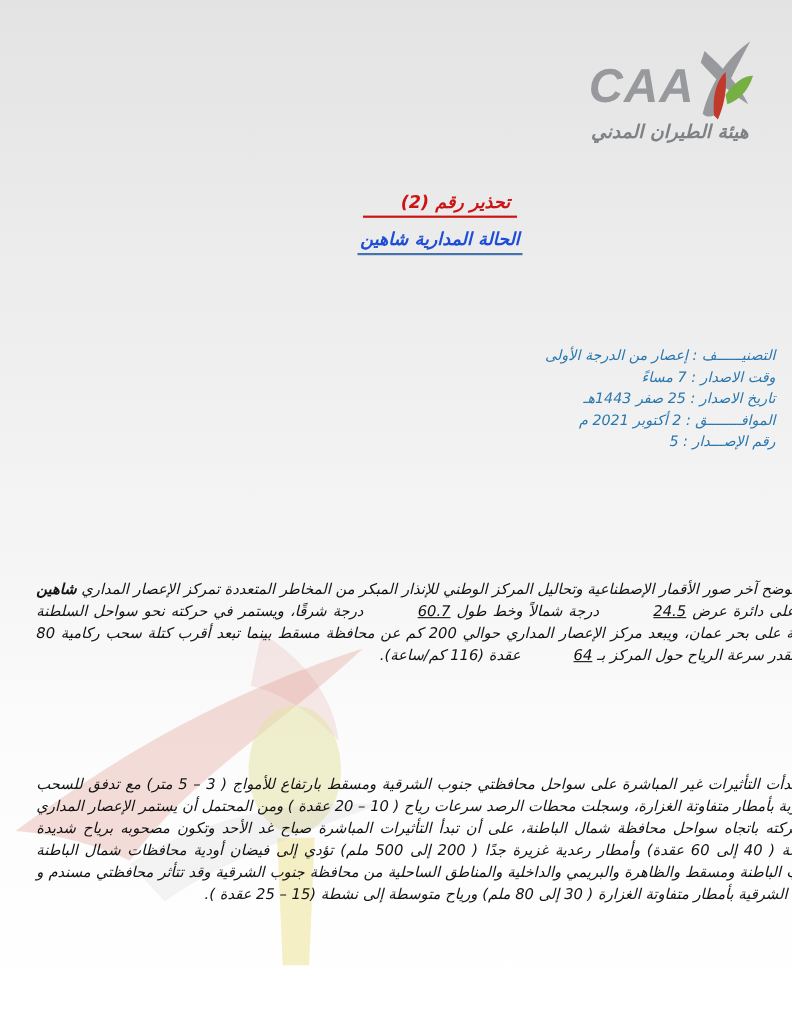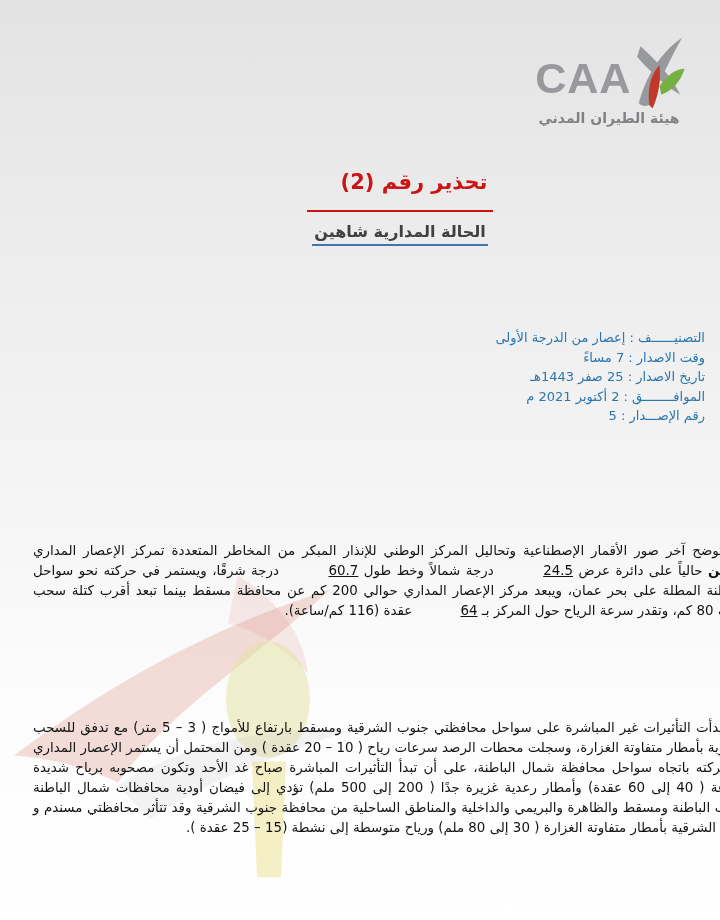--- a/index.html
+++ b/index.html
@@ -2,31 +2,31 @@
 <html lang="ar"><head>
 <meta charset="utf-8">
 <style>
   html,body{margin:0;padding:0;}
   body{
     width:720px;height:920px;position:relative;overflow:hidden;
     font-family:"DejaVu Sans",sans-serif;
     background:linear-gradient(180deg,#e3e3e4 0%,#ececed 25%,#f5f5f5 55%,#fcfcfc 75%,#ffffff 100%);
   }
   .abs{position:absolute;}
-  .layer{position:relative;z-index:1;}
+  .layer{position:relative;z-index:1;font-style:italic;}
   
   .watermark{left:0;top:545px;width:520px;height:335px;z-index:0;pointer-events:none;}
   
   .logo{left:533px;top:36px;width:152px;text-align:center;}
-  .logo-name{font-size:14px;font-weight:bold;color:#7f8285;margin-top:-6px;letter-spacing:.5px;}
+  .logo-name{font-size:17px;font-weight:bold;color:#7f8285;margin-top:-6px;letter-spacing:.5px;}
   
   .titles{left:285px;top:80px;width:230px;text-align:center;direction:rtl;}
-  .title-red{display:inline-block;font-size:21px;font-weight:bold;color:#cb1414;
-    border-bottom:2px solid #cb1414;padding:0 6px 16px 34px;margin:0 0 10px 0;text-align:center;}
-  .title-blue{display:inline-block;font-size:16px;font-weight:bold;color:#404040;
+  .title-red{display:inline-block;font-size:16px;font-weight:bold;color:#cb1414;
+    border-bottom:2px solid #cb1414;padding:0 6px 3px 34px;margin:0 0 10px 0;text-align:center;}
+  .title-blue{display:inline-block;font-size:16px;font-weight:bold;color:#1d4ed8;
     border-bottom:2px solid #4673ae;padding:0 2px 3px 2px;margin:0;}
   
   .meta{right:15px;top:162px;direction:rtl;text-align:right;
     color:#2977ae;font-size:13px;line-height:19.5px;}
   
   .para{left:33px;right:15px;direction:rtl;text-align:justify;text-align-last:right;
     font-size:13.4px;line-height:20px;color:#121212;text-indent:30px;}
   .p1{top:277px;}
   .p2{top:374px;}
   .u{text-decoration:underline;margin-left:44px;}

